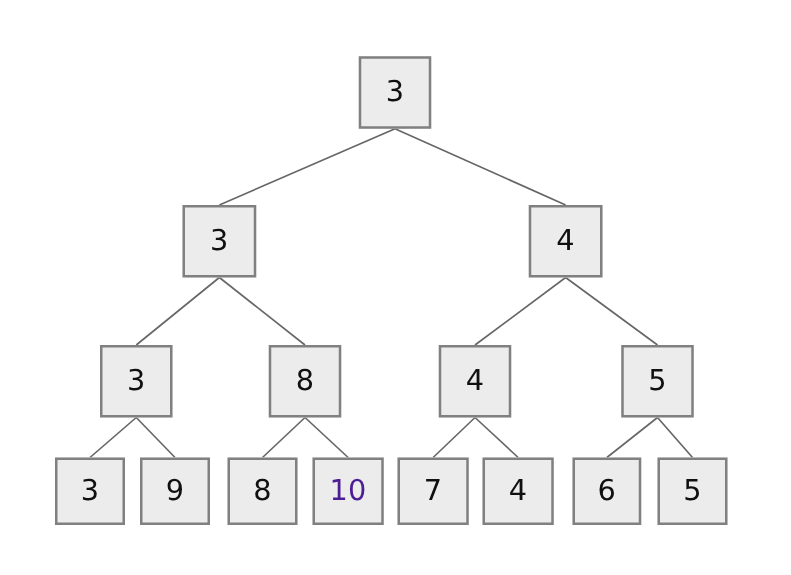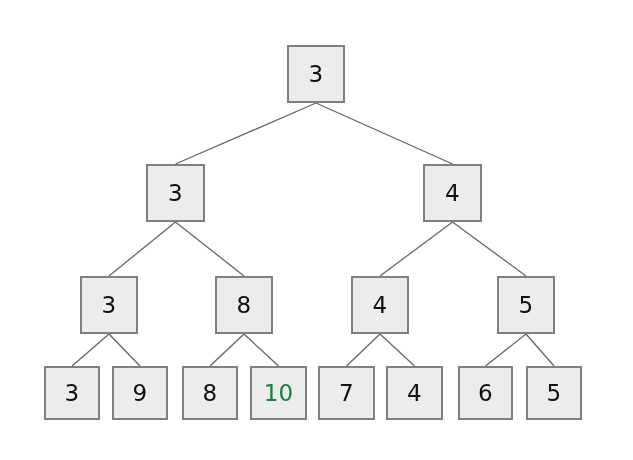--- a/index.html
+++ b/index.html
@@ -91,21 +91,21 @@
       </div>
       <div class="tree-node" style="left: 44px; top: 366px; width: 56px; height: 54px; background: rgb(236, 236, 236); border-color: rgb(128, 128, 128); color: rgb(16, 16, 16);">
         <span class="node-label">3</span>
       </div>
       <div class="tree-node" style="left: 112px; top: 366px; width: 56px; height: 54px; background: rgb(236, 236, 236); border-color: rgb(128, 128, 128); color: rgb(16, 16, 16);">
         <span class="node-label">9</span>
       </div>
       <div class="tree-node" style="left: 182px; top: 366px; width: 56px; height: 54px; background: rgb(236, 236, 236); border-color: rgb(128, 128, 128); color: rgb(16, 16, 16);">
         <span class="node-label">8</span>
       </div>
-      <div class="tree-node" style="left: 250px; top: 366px; width: 57px; height: 54px; background: rgb(236, 236, 236); border-color: rgb(128, 128, 128); color: #15803d;">
+      <div class="tree-node" style="left: 250px; top: 366px; width: 57px; height: 54px; background: rgb(236, 236, 236); border-color: rgb(128, 128, 128); color: #4c1d95;">
         <span class="node-label">10</span>
       </div>
       <div class="tree-node" style="left: 318px; top: 366px; width: 57px; height: 54px; background: rgb(236, 236, 236); border-color: rgb(128, 128, 128); color: rgb(16, 16, 16);">
         <span class="node-label">7</span>
       </div>
       <div class="tree-node" style="left: 386px; top: 366px; width: 57px; height: 54px; background: rgb(236, 236, 236); border-color: rgb(128, 128, 128); color: rgb(16, 16, 16);">
         <span class="node-label">4</span>
       </div>
       <div class="tree-node" style="left: 458px; top: 366px; width: 55px; height: 54px; background: rgb(236, 236, 236); border-color: rgb(128, 128, 128); color: rgb(16, 16, 16);">
         <span class="node-label">6</span>

